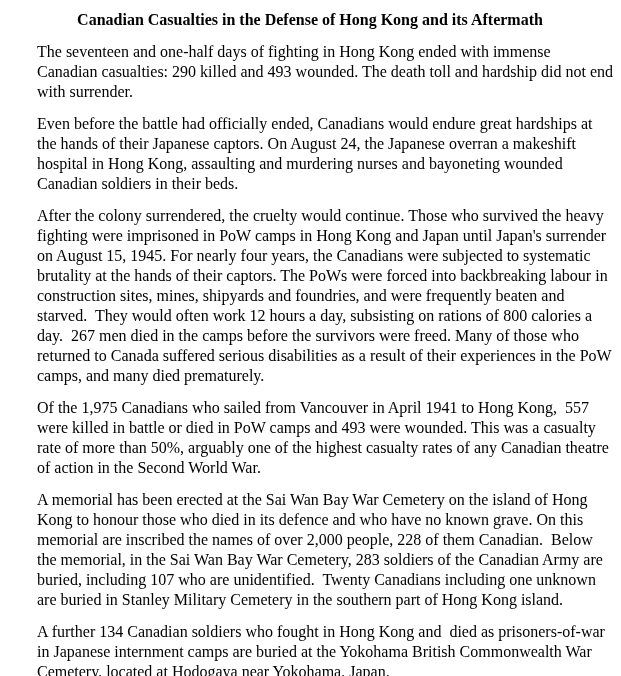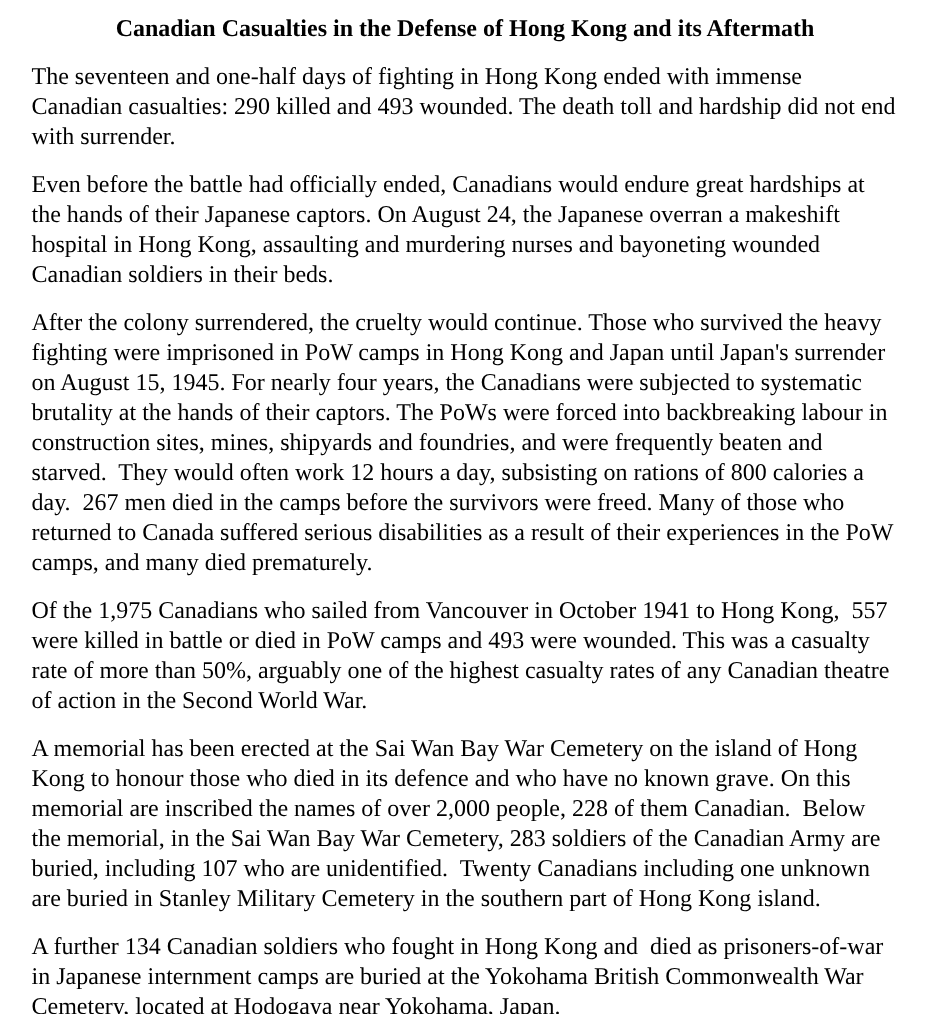--- a/index.html
+++ b/index.html
@@ -25,35 +25,35 @@
   .doc-title {
     width: 578px;
     font-size: 16px;
     font-weight: bold;
     text-align: center;
     margin: 0 0 12px 0;
     line-height: 20px;
   }
   .para {
     width: 578px;
-    margin: 0 0 12px 0;
+    margin: 0 0 12px 16px;
     white-space: pre-wrap; 
     text-align: left;
   }
 </style>
 </head>
 <body>
 
 <div class="page">
   <h1 class="doc-title">Canadian Casualties in the Defense of Hong Kong and its Aftermath</h1>
 
   <p class="para">The seventeen and one-half days of fighting in Hong Kong ended with immense Canadian casualties: 290 killed and 493 wounded. The death toll and hardship did not end with surrender.</p>
 
   <p class="para">Even before the battle had officially ended, Canadians would endure great hardships at the hands of their Japanese captors. On August 24, the Japanese overran a makeshift hospital in Hong Kong, assaulting and murdering nurses and bayoneting wounded Canadian soldiers in their beds.</p>
 
   <p class="para">After the colony surrendered, the cruelty would continue. Those who survived the heavy fighting were imprisoned in PoW camps in Hong Kong and Japan until Japan's surrender on August 15, 1945. For nearly four years, the Canadians were subjected to systematic brutality at the hands of their captors. The PoWs were forced into backbreaking labour in construction sites, mines, shipyards and foundries, and were frequently beaten and starved.  They would often work 12 hours a day, subsisting on rations of 800 calories a day.  267 men died in the camps before the survivors were freed. Many of those who returned to Canada suffered serious disabilities as a result of their experiences in the PoW camps, and many died prematurely.</p>
 
-  <p class="para">Of the 1,975 Canadians who sailed from Vancouver in October 1941 to Hong Kong,  557 were killed in battle or died in PoW camps and 493 were wounded. This was a casualty rate of more than 50%, arguably one of the highest casualty rates of any Canadian theatre of action in the Second World War.</p>
+  <p class="para">Of the 1,975 Canadians who sailed from Vancouver in April 1941 to Hong Kong,  557 were killed in battle or died in PoW camps and 493 were wounded. This was a casualty rate of more than 50%, arguably one of the highest casualty rates of any Canadian theatre of action in the Second World War.</p>
 
   <p class="para">A memorial has been erected at the Sai Wan Bay War Cemetery on the island of Hong Kong to honour those who died in its defence and who have no known grave. On this memorial are inscribed the names of over 2,000 people, 228 of them Canadian.  Below the memorial, in the Sai Wan Bay War Cemetery, 283 soldiers of the Canadian Army are buried, including 107 who are unidentified.  Twenty Canadians including one unknown are buried in Stanley Military Cemetery in the southern part of Hong Kong island.</p>
 
   <p class="para">A further 134 Canadian soldiers who fought in Hong Kong and  died as prisoners-of-war in Japanese internment camps are buried at the Yokohama British Commonwealth War Cemetery, located at Hodogaya near Yokohama, Japan.</p>
 </div>
 
 </body></html>

